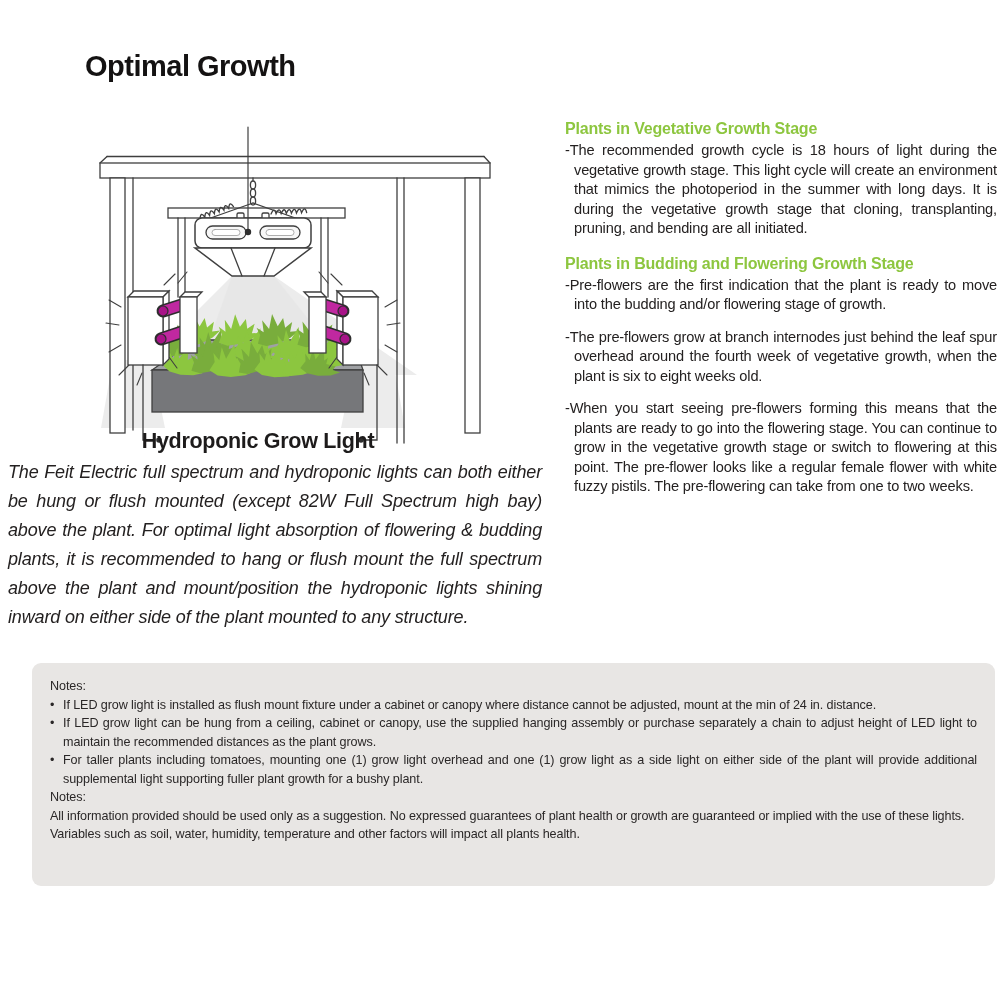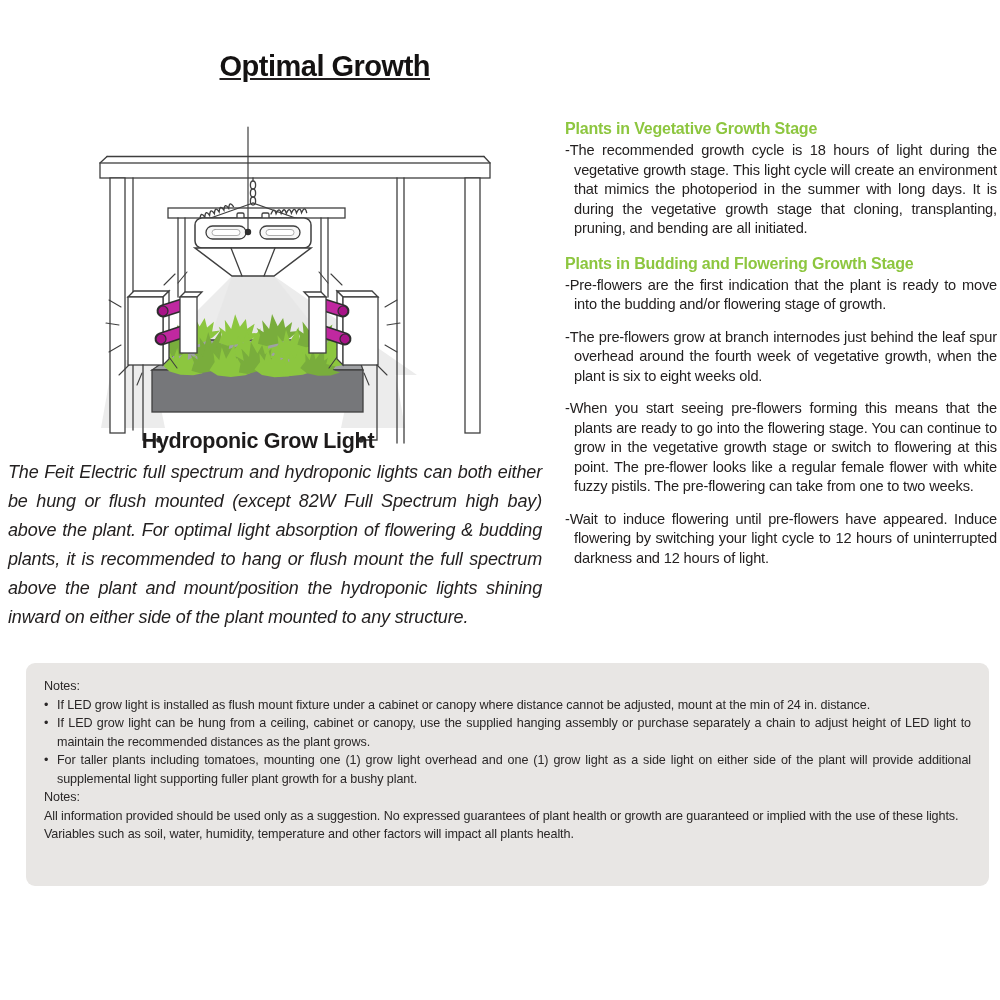--- a/index.html
+++ b/index.html
@@ -1,39 +1,39 @@
 <!DOCTYPE html>
 <html><head>
 <meta charset="utf-8">
 <style>
   html,body{margin:0;padding:0;background:#ffffff;}
   .page{position:relative;width:1000px;height:1000px;background:#ffffff;overflow:hidden;
         font-family:"Liberation Sans","DejaVu Sans",sans-serif;color:#231f20;}
 
   
-  .title-block{position:absolute;left:85px;top:50px;width:345px;text-align:right;text-decoration:underline;}
+  .title-block{position:absolute;left:85px;top:50px;width:345px;text-align:left;}
   .title-block h1{margin:0;font-size:29px;font-weight:bold;letter-spacing:-0.5px;color:#141212;}
   .title-block .subtitle{margin-top:4px;font-size:19px;color:#262424;letter-spacing:-0.2px;}
 
   
   .diagram-svg{position:absolute;left:85px;top:125px;width:430px;height:340px;}
 
   
   .intro{position:absolute;left:8px;top:440px;width:534px;font-size:18px;line-height:29px;
          text-align:justify;letter-spacing:-0.15px;color:#242121;font-style:italic;}
 
   
   .right-col{position:absolute;left:565px;top:120px;width:432px;}
   .right-col h3{margin:0 0 3px 0;font-size:16px;font-weight:bold;color:#8dc63f;letter-spacing:-0.2px;}
   .right-col h3.second{margin-top:16px;}
   .right-col p{margin:0 0 13px 0;font-size:14.6px;line-height:19.5px;text-align:justify;
                letter-spacing:-0.15px;padding-left:9px;text-indent:-9px;color:#242121;}
 
   
-  .notes-box{position:absolute;left:26px;top:663px;width:963px;height:223px;background:#e8e6e4;
+  .notes-box{position:absolute;left:32px;top:663px;width:963px;height:223px;background:#e8e6e4;
              border-radius:9px;box-sizing:border-box;padding:14px 18px 0 18px;font-size:12.6px;
              line-height:18.5px;letter-spacing:-0.1px;color:#2a2727;}
   .notes-box .notes-head{margin:0 0 0 0;}
   .notes-box ul{list-style:none;margin:0;padding:0;}
   .notes-box li{position:relative;padding-left:13px;text-align:justify;}
   .notes-box li .blt{position:absolute;left:0;top:0;}
   .disclaimer-head{margin-top:20px;}
   .notes-box p.disc{margin:0;}
 </style>
 </head>
@@ -203,21 +203,20 @@
 
   <p class="intro">The Feit Electric full spectrum and hydroponic lights can both either be hung or flush mounted (except 82W Full Spectrum high bay) above the plant. For optimal light absorption of flowering &amp; budding plants, it is recommended to hang or flush mount the full spectrum above the plant and mount/position the hydroponic lights shining inward on either side of the plant mounted to any structure.</p>
 
   <aside class="right-col">
     <h3>Plants in Vegetative Growth Stage</h3>
     <p>-The recommended growth cycle is 18 hours of light during the vegetative growth stage. This light cycle will create an environment that mimics the photoperiod in the summer with long days. It is during the vegetative growth stage that cloning, transplanting, pruning, and bending are all initiated.</p>
     <h3 class="second">Plants in Budding and Flowering Growth Stage</h3>
     <p>-Pre-flowers are the first indication that the plant is ready to move into the budding and/or flowering stage of growth.</p>
     <p>-The pre-flowers grow at branch internodes just behind the leaf spur overhead around the fourth week of vegetative growth, when the plant is six to eight weeks old.</p>
     <p>-When you start seeing pre-flowers forming this means that the plants are ready to go into the flowering stage. You can continue to grow in the vegetative growth stage or switch to flowering at this point. The pre-flower looks like a regular female flower with white fuzzy pistils. The pre-flowering can take from one to two weeks.</p>
-    <p>-Wait to induce flowering until pre-flowers have appeared. Induce flowering by switching your light cycle to 12 hours of uninterrupted darkness and 12 hours of light.</p>
   </aside>
 
   <div class="notes-box">
     <div class="notes-head">Notes:</div>
     <ul>
       <li>
         <span class="blt">•</span>
         <span>If LED grow light is installed as flush mount fixture under a cabinet or canopy where distance cannot be adjusted, mount at the min of 24 in. distance.</span>
       </li>
       <li>

